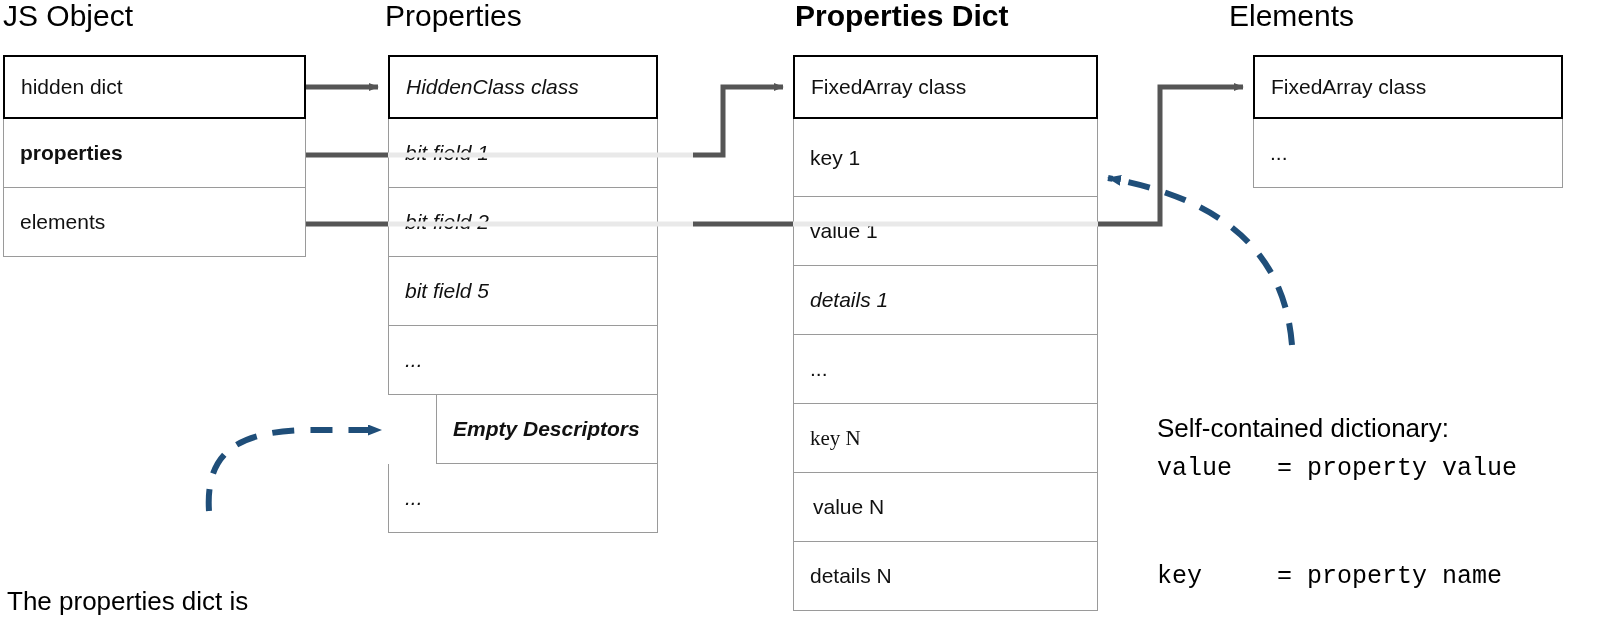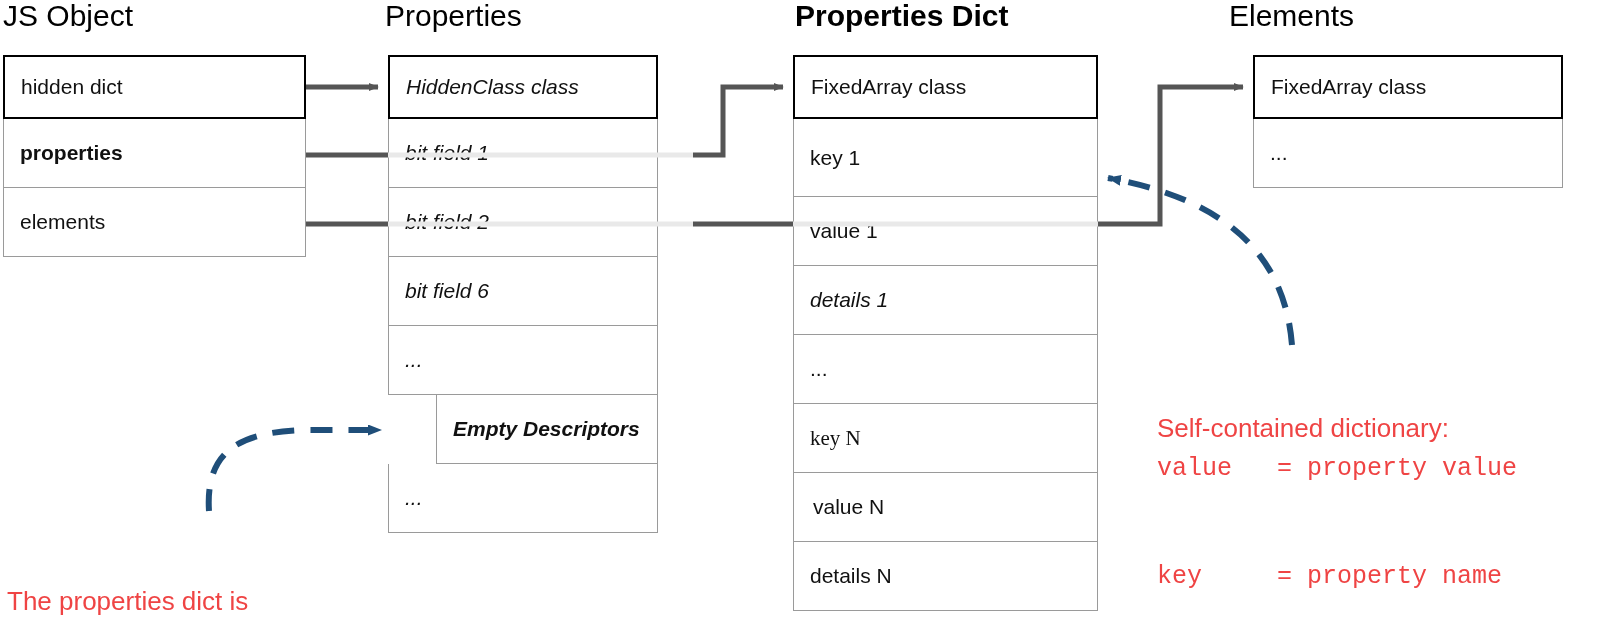--- a/index.html
+++ b/index.html
@@ -60,21 +60,21 @@
     left: 0; top: 0;
     width: 1600px;
     height: 636px;
     overflow: visible;
     pointer-events: none;
   }
 
   
   .note {
     position: absolute;
-    color: #ef4444;
+    color: #000000;
     white-space: pre;
   }
   .note.sans {
     font-size: 26px;
     line-height: 35px;
     font-family: "Liberation Sans", sans-serif;
   }
   .note.mono {
     font-size: 25px;
     line-height: 36px;
@@ -98,21 +98,21 @@
   <div class="box" style="left:3px; top:55px; width:303px;">
     <div class="cell head" style="height:64px;">hidden dict</div>
     <div class="cell bold" style="height:69px;">properties</div>
     <div class="cell" style="height:69px;">elements</div>
   </div>
 
   <div class="box" style="left:388px; top:55px; width:270px;font-style:italic;">
     <div class="cell head" style="height:64px;">HiddenClass class</div>
     <div class="cell" style="height:69px;">bit field 1</div>
     <div class="cell" style="height:69px;">bit field 2</div>
-    <div class="cell" style="height:69px;">bit field 6</div>
+    <div class="cell" style="height:69px;">bit field 5</div>
     <div class="cell" style="height:69px;">...</div>
     <div class="cell bold" style="height:69px;margin-left:48px;">Empty Descriptors</div>
     <div class="cell" style="height:69px;">...</div>
   </div>
 
   <div class="box" style="left:793px; top:55px; width:305px;">
     <div class="cell head" style="height:64px;">FixedArray class</div>
     <div class="cell" style="height:78px;">key 1</div>
     <div class="cell" style="height:69px;">value 1</div>
     <div class="cell" style="height:69px;font-style:italic;">details 1</div>

